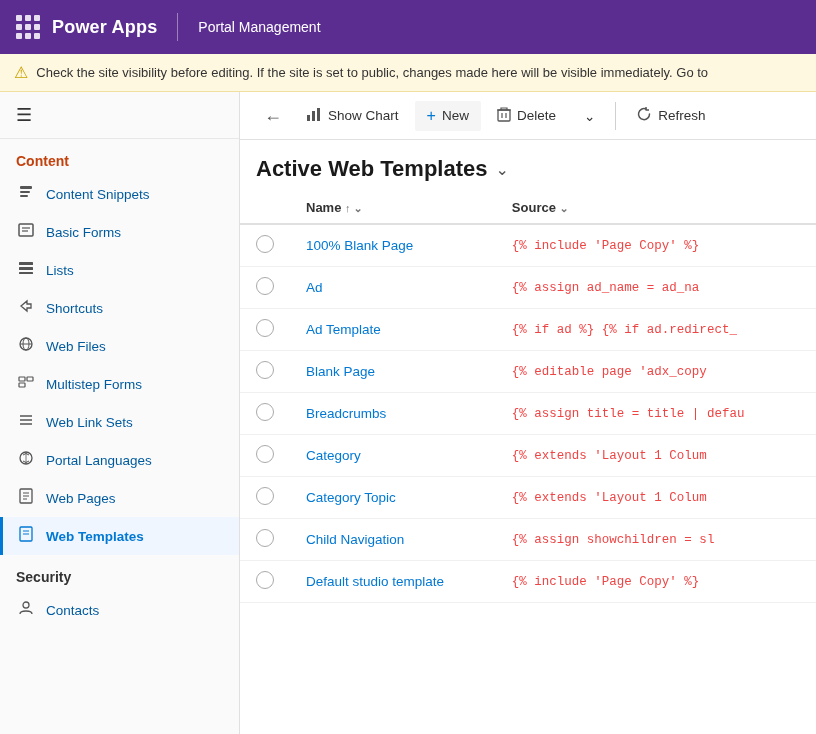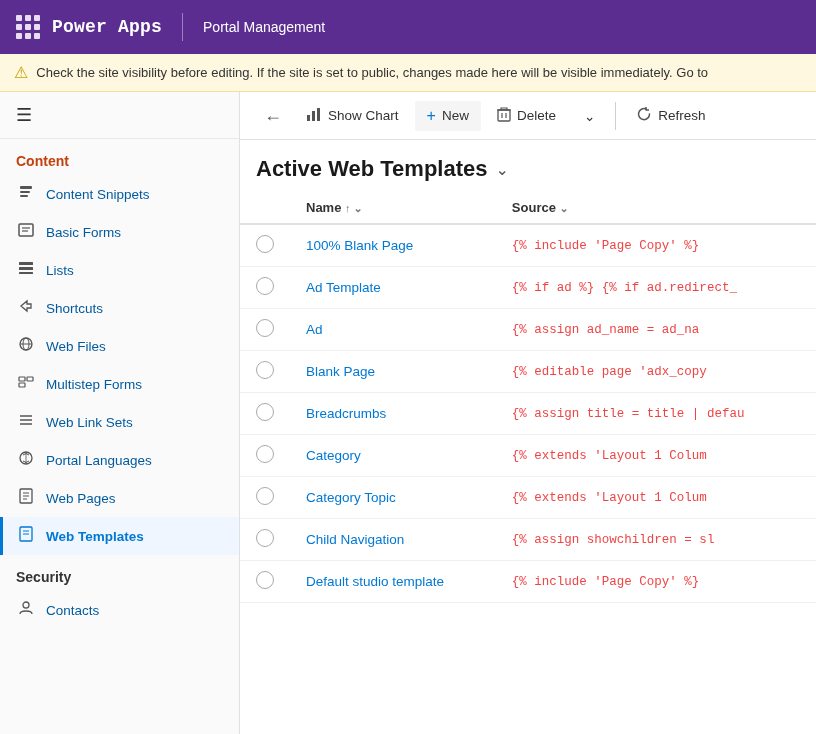--- a/index.html
+++ b/index.html
@@ -24,21 +24,20 @@
       width: 6px; height: 6px;
       background: rgba(255,255,255,0.85);
       border-radius: 1px;
       display: block;
     }
     .top-bar-title {
       color: #fff;
       font-size: 18px;
       font-weight: 600;
       letter-spacing: 0.2px;
-      font-family: Liberation Mono, monospace;
     }
     .top-bar-divider {
       width: 1px;
       height: 28px;
       background: rgba(255,255,255,0.4);
       margin: 0 8px;
     }
     .top-bar-subtitle {
       color: #fff;
       font-size: 14px;
@@ -462,34 +461,34 @@
     <td class="row-check-col">
       <span class="row-checkbox"></span>
     </td>
     <td class="name-cell">100% Blank Page</td>
     <td class="source-cell">{% include 'Page Copy' %}</td>
   </tr>
             <tr>
     <td class="row-check-col">
       <span class="row-checkbox"></span>
     </td>
+    <td class="name-cell">Ad</td>
+    <td class="source-cell">{% assign ad_name = ad_na</td>
+  </tr>
+            <tr>
+    <td class="row-check-col">
+      <span class="row-checkbox"></span>
+    </td>
     <td class="name-cell">Ad Template</td>
     <td class="source-cell">{% if ad %} {% if ad.redirect_</td>
   </tr>
             <tr>
     <td class="row-check-col">
       <span class="row-checkbox"></span>
     </td>
-    <td class="name-cell">Ad</td>
-    <td class="source-cell">{% assign ad_name = ad_na</td>
-  </tr>
-            <tr>
-    <td class="row-check-col">
-      <span class="row-checkbox"></span>
-    </td>
     <td class="name-cell">Blank Page</td>
     <td class="source-cell">{% editable page 'adx_copy</td>
   </tr>
             <tr>
     <td class="row-check-col">
       <span class="row-checkbox"></span>
     </td>
     <td class="name-cell">Breadcrumbs</td>
     <td class="source-cell">{% assign title = title | defau</td>
   </tr>

